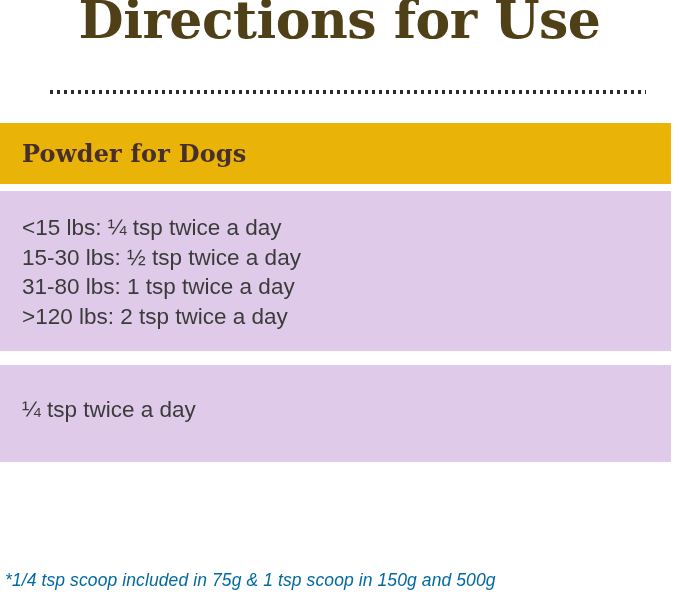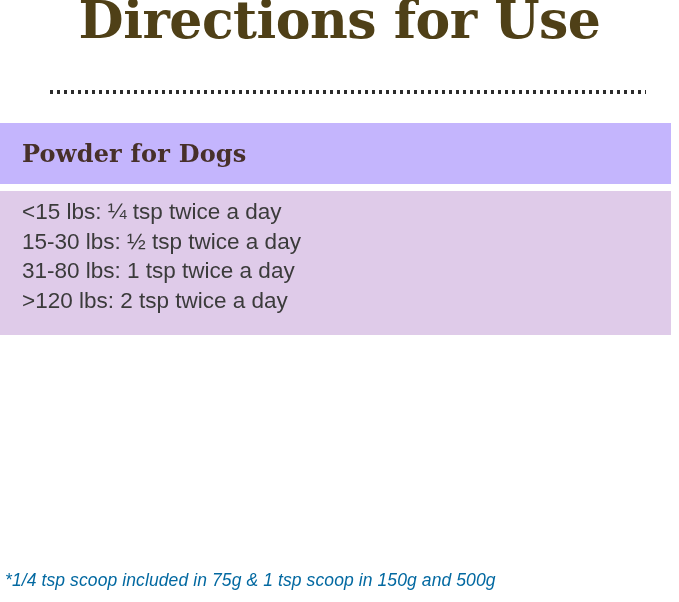--- a/index.html
+++ b/index.html
@@ -55,42 +55,42 @@
 
   
   .panel {
     position: absolute;
     left: 0;
     top: 123px;
     width: 671px;
   }
 
   .bar {
-    background: #c4b5fd;
+    background: #eab308;
     height: 61px;
     display: flex;
     align-items: center;
     padding-left: 22px;
     box-sizing: border-box;
   }
   .bar-label {
     font-family: "DejaVu Serif", "Liberation Serif", serif;
     font-size: 24px;
     font-weight: 700;
     color: #47302a;
     letter-spacing: 0.2px;
     line-height: 1;
   }
 
   .body-block {
     background: #dfcbe9;
     box-sizing: border-box;
     padding: 22px 22px 22px 22px;
   }
-  .body-block.dogs { padding-top: 6px; padding-bottom: 20px; }
+  .body-block.dogs { padding-top: 22px; padding-bottom: 20px; }
   .body-block.cats { height: 97px; padding-top: 30px; }
 
   .gap {
     height: 7px;
     background: #ffffff;
   }
 
   .dose-line {
     font-family: "Liberation Sans", sans-serif;
     font-size: 22.5px;
@@ -134,18 +134,21 @@
       <div class="dose-line">15-30 lbs: ½ tsp twice a day</div>
       <div class="dose-line">31-80 lbs: 1 tsp twice a day</div>
       <div class="dose-line">&gt;120 lbs: 2 tsp twice a day</div>
     </div>
 
     <div class="gap"></div>
 
 
     <div class="gap"></div>
 
+    <div class="body-block cats">
+      <div class="dose-line">¼ tsp twice a day</div>
+    </div>
 
   </div>
 
   <div class="footnote">*1/4 tsp scoop included in 75g &amp; 1 tsp scoop in 150g and 500g</div>
 
 </div>
 
 </body></html>

